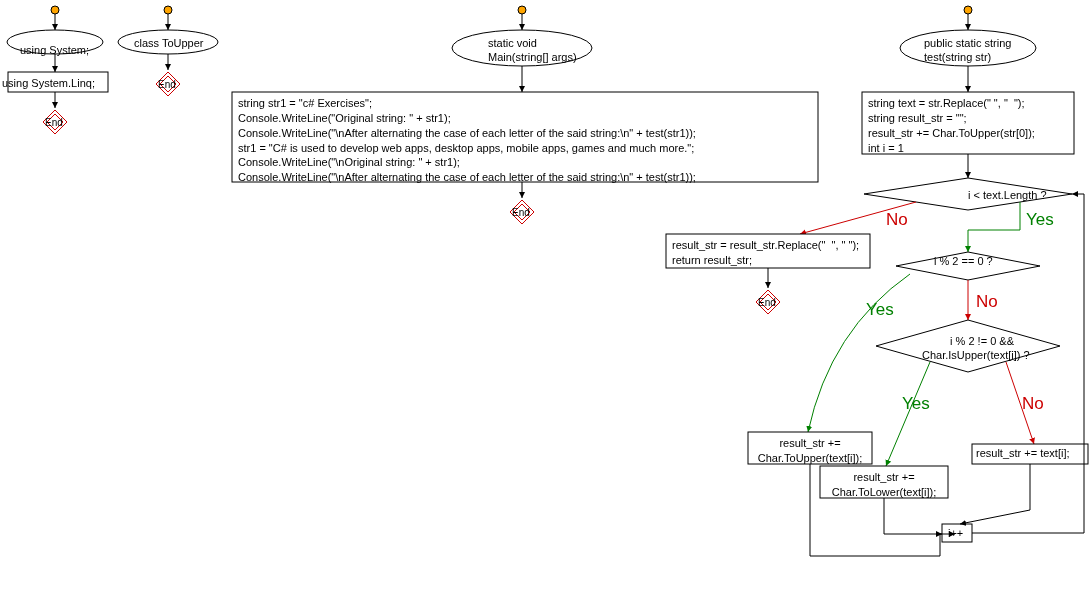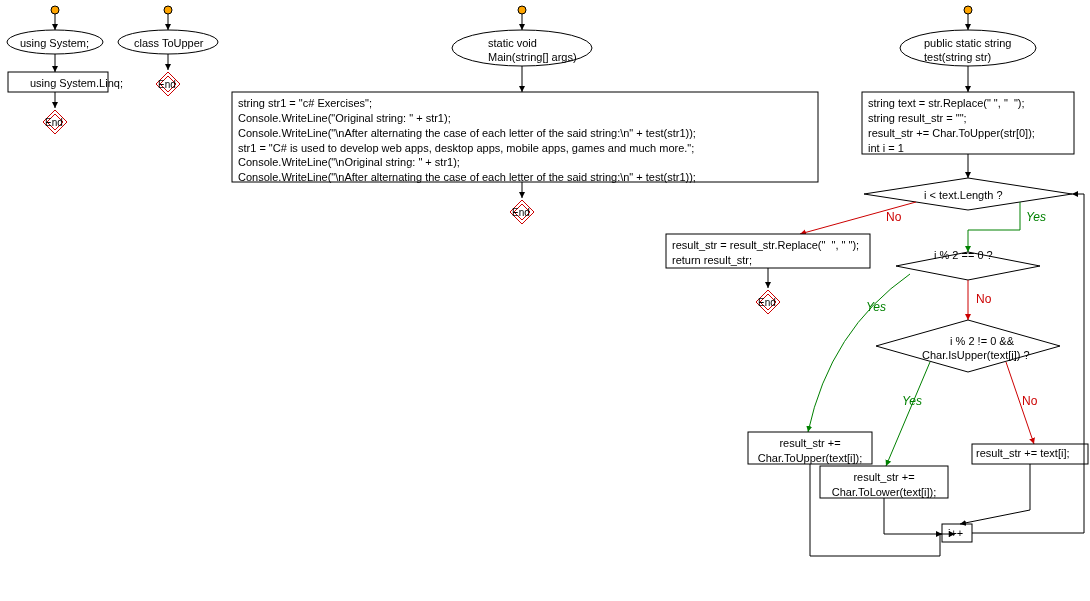--- a/index.html
+++ b/index.html
@@ -29,23 +29,23 @@
   .box-text {
     position: absolute;
     font-size: 11px;
     line-height: 1.35;
     color: #000;
     padding: 4px 6px;
     white-space: pre-wrap;
   }
   .edge-label {
     position: absolute;
-    font-size: 12px;
+    font-size: 17px;
   }
-  .yes { color: #008000; font-style: italic; }
+  .yes { color: #008000; }
   .no { color: #cc0000; }
 </style>
 </head>
 <body>
 
 <svg width="1090" height="601">
   <defs>
     <marker id="arrow" markerWidth="8" markerHeight="8" refX="6" refY="3" orient="auto">
       <path d="M0,0 L6,3 L0,6 Z" fill="#000"></path>
     </marker>
@@ -137,22 +137,22 @@
   <line x1="940" y1="534" x2="955" y2="534" stroke="#000" marker-end="url(#arrow)"></line>
 
   <path d="M884,498 L884,534 L942,534" fill="none" stroke="#000" marker-end="url(#arrow)"></path>
 
   <path d="M1030,464 L1030,510 L960,524" fill="none" stroke="#000" marker-end="url(#arrow)"></path>
 
   <path d="M972,533 L1084,533 L1084,194 L1072,194" fill="none" stroke="#000" marker-end="url(#arrow)"></path>
 
 </svg>
 
-<div class="node-text" style="left:20px;top:36px;">using System;</div>
-<div class="node-text" style="left:30px;top:76px;">using System.Linq;</div>
+<div class="node-text" style="left:20px;top:43px;">using System;</div>
+<div class="node-text" style="left:2px;top:76px;">using System.Linq;</div>
 <div class="node-text" style="left:45px;top:116px;font-size:10px;">End</div>
 
 <div class="node-text" style="left:134px;top:36px;">class ToUpper</div>
 <div class="node-text" style="left:158px;top:78px;font-size:10px;">End</div>
 
 <div class="node-text" style="left:488px;top:36px;text-align:left;width:68px;">static void
 Main(string[] args)</div>
 <div class="box-text" style="left:232px;top:92px;width:586px;">string str1 = "c# Exercises";
 Console.WriteLine("Original string: " + str1);
 Console.WriteLine("\nAfter alternating the case of each letter of the said string:\n" + test(str1));
@@ -161,29 +161,29 @@
 Console.WriteLine("\nAfter alternating the case of each letter of the said string:\n" + test(str1));</div>
 <div class="node-text" style="left:512px;top:206px;font-size:10px;">End</div>
 
 <div class="node-text" style="left:924px;top:36px;text-align:left;width:88px;">public static string
 test(string str)</div>
 <div class="box-text" style="left:862px;top:92px;width:212px;">string text = str.Replace(" ", "  ");
 string result_str = "";
 result_str += Char.ToUpper(str[0]);
 int i = 1</div>
 
-<div class="node-text" style="left:924px;top:188px;">i &lt; text.Length ?</div>
+<div class="node-text" style="left:968px;top:188px;">i &lt; text.Length ?</div>
 <div class="edge-label yes" style="left:1026px;top:210px;">Yes</div>
 <div class="edge-label no" style="left:886px;top:210px;">No</div>
 
 <div class="box-text" style="left:666px;top:234px;width:204px;">result_str = result_str.Replace("  ", " ");
 return result_str;</div>
 <div class="node-text" style="left:758px;top:296px;font-size:10px;">End</div>
 
-<div class="node-text" style="left:934px;top:248px;">i % 2 == 0 ?</div>
+<div class="node-text" style="left:934px;top:254px;">i % 2 == 0 ?</div>
 <div class="edge-label yes" style="left:866px;top:300px;">Yes</div>
 <div class="edge-label no" style="left:976px;top:292px;">No</div>
 
 <div class="node-text" style="left:922px;top:334px;text-align:right;width:92px;">i % 2 != 0 &amp;&amp;
 Char.IsUpper(text[i]) ?</div>
 <div class="edge-label yes" style="left:902px;top:394px;">Yes</div>
 <div class="edge-label no" style="left:1022px;top:394px;">No</div>
 
 <div class="box-text" style="left:748px;top:432px;width:124px;text-align:center;">result_str +=
 Char.ToUpper(text[i]);</div>

